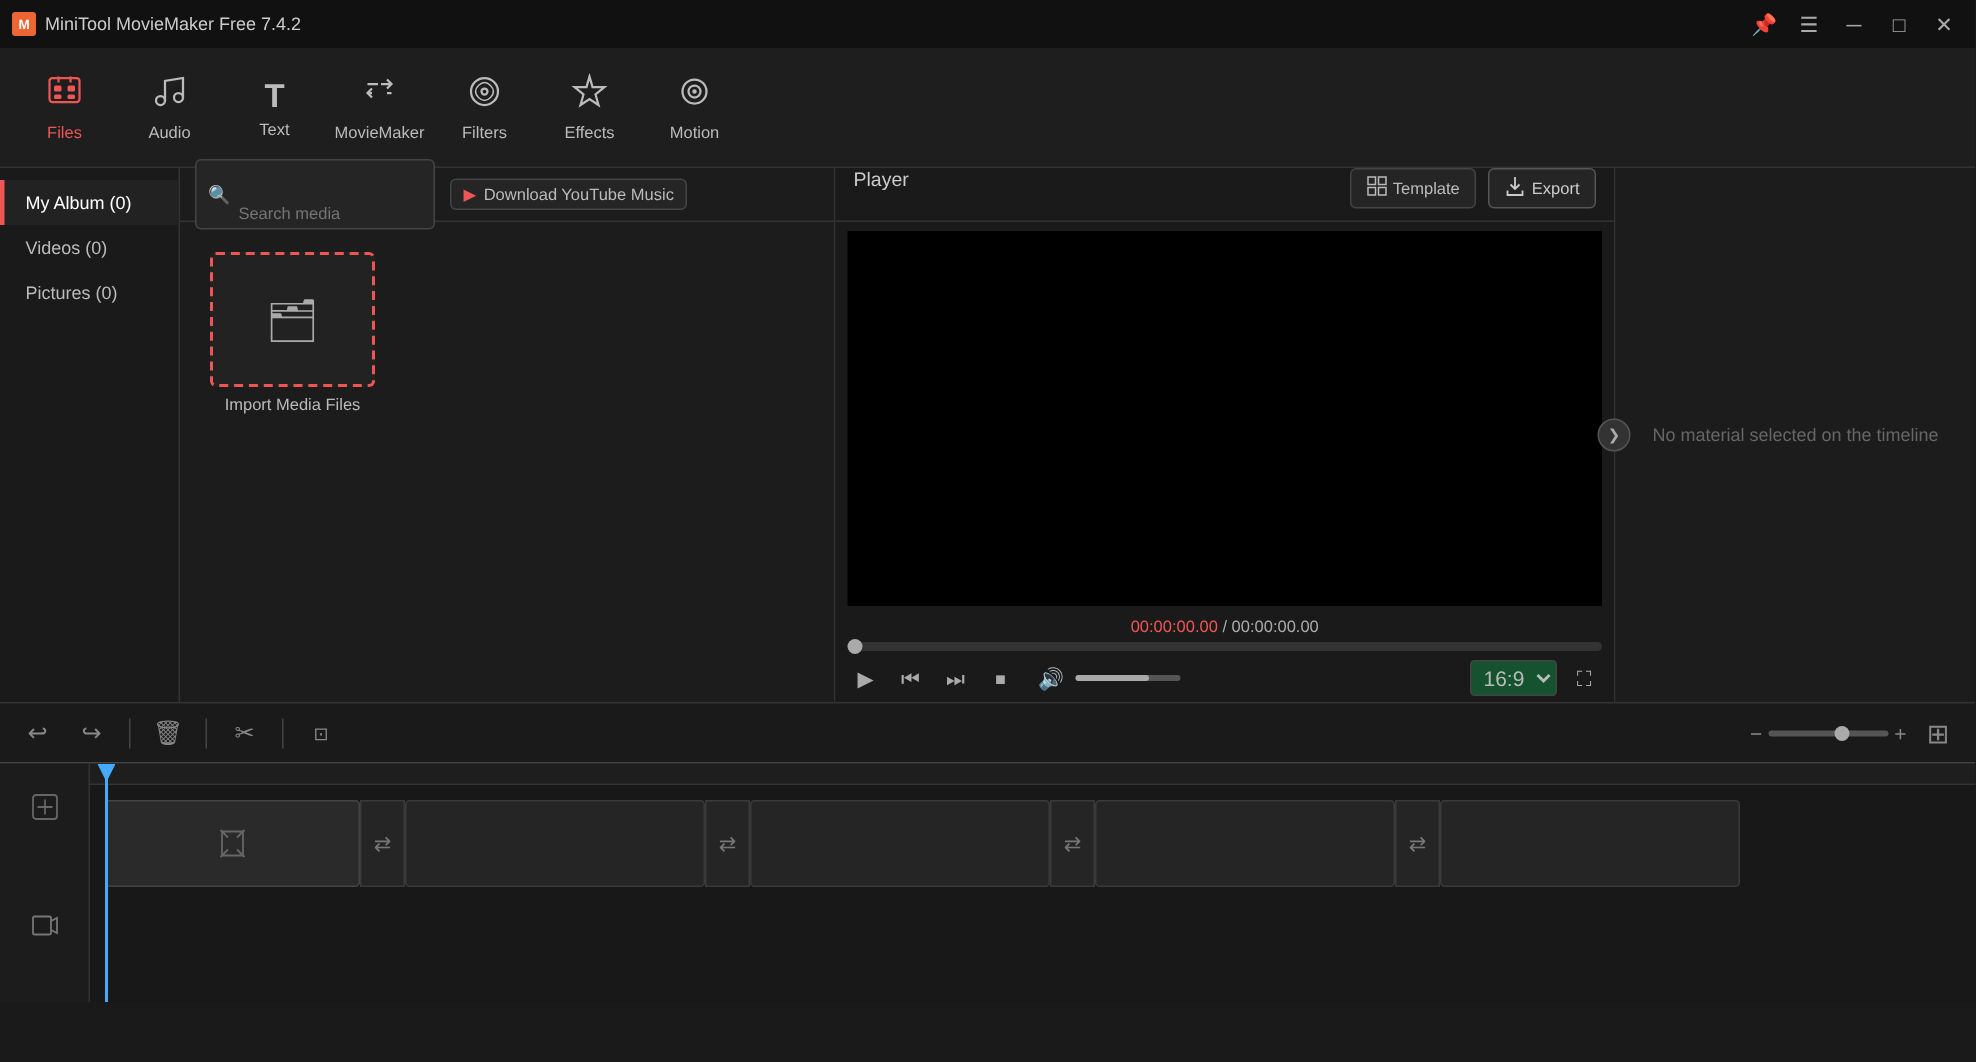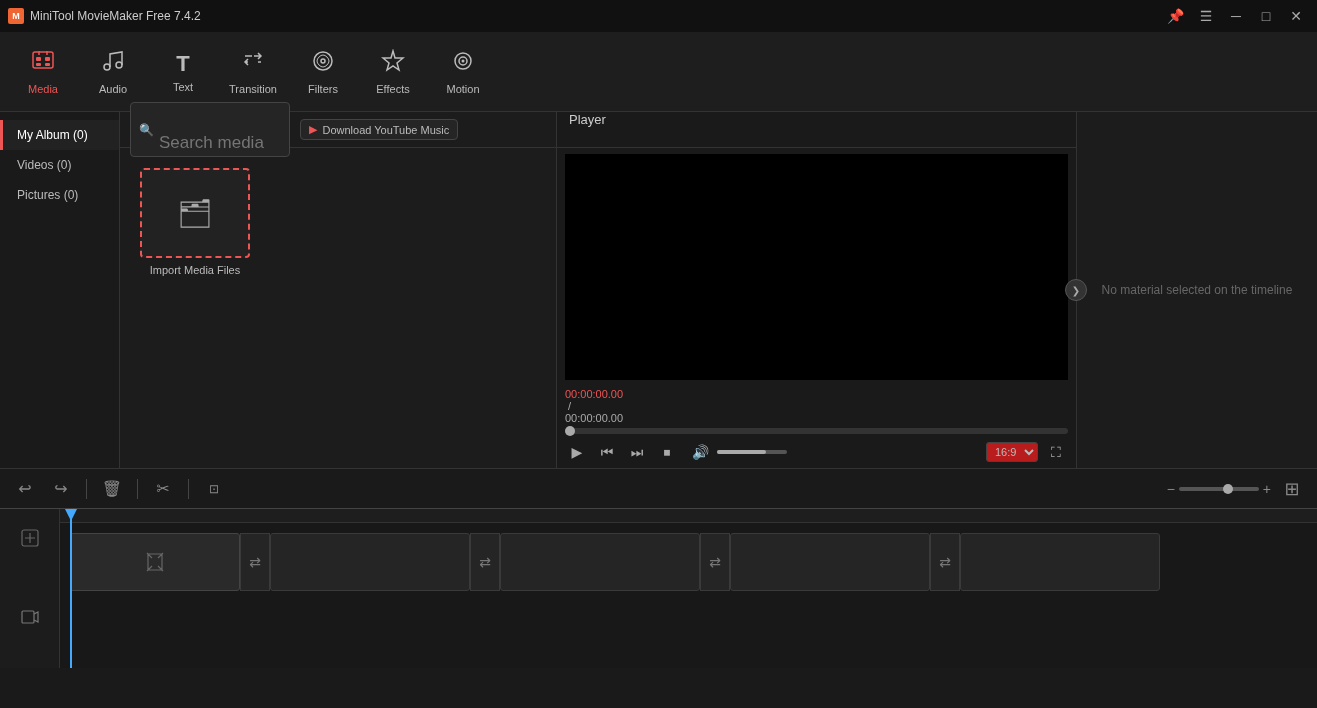--- a/index.html
+++ b/index.html
@@ -92,21 +92,21 @@
       border-radius: 4px;
       padding: 3px 8px;
       flex: 1;
       max-width: 160px;
     }
     .search-input-wrap input {
       background: transparent;
       border: none;
       outline: none;
       color: #bbb;
-      font-size: 17px;
+      font-size: 11px;
       width: 100%;
       margin-top: 27px;
     }
     .yt-download-btn {
       display: flex;
       align-items: center;
       gap: 5px;
       color: #bbb;
       cursor: pointer;
       font-size: 11px;
@@ -185,25 +185,24 @@
     }
     .progress-thumb {
       width: 10px; height: 10px;
       background: #aaa;
       border-radius: 50%;
       position: absolute;
       top: -2px; left: 0;
     }
     .time-display {
       display: flex;
-      justify-content: flex-start;
+      justify-content: center;
       font-size: 11px;
       color: #aaa;
       margin-bottom: 4px;
-      flex-direction: column;
     }
     .time-display .current-time { color: #e55; }
     .control-buttons {
       display: flex;
       align-items: center;
       gap: 6px;
     }
     .ctrl-btn {
       cursor: pointer;
       color: #aaa;
@@ -215,25 +214,25 @@
     .volume-wrap {
       display: flex; align-items: center; gap: 4px; margin-left: 4px;
     }
     .volume-slider {
       width: 70px; height: 4px; background: #555; border-radius: 2px;
       position: relative;
     }
     .volume-fill { width: 70%; height: 100%; background: #aaa; border-radius: 2px; }
     .aspect-selector {
       margin-left: auto;
-      background: #b91c1c;
+      background: #14532d;
       border: 1px solid #444;
       border-radius: 3px;
       color: #bbb;
-      font-size: 11px;
+      font-size: 14px;
       padding: 2px 4px;
       cursor: pointer;
     }
     .fullscreen-btn {
       width: 24px; height: 24px;
       display: flex; align-items: center; justify-content: center;
       cursor: pointer; color: #aaa; font-size: 14px;
     }
 
     
@@ -411,21 +410,21 @@
     <div class="tb-icon">
       <svg width="24" height="24" viewBox="0 0 24 24" fill="none">
         <rect x="2" y="3" width="20" height="16" rx="2" stroke="#e55" stroke-width="1.5" fill="none"></rect>
         <path d="M8 2v4M16 2v4" stroke="#e55" stroke-width="1.5"></path>
         <rect x="5" y="8" width="5" height="4" rx="1" fill="#e55"></rect>
         <rect x="14" y="8" width="5" height="4" rx="1" fill="#e55"></rect>
         <rect x="5" y="14" width="5" height="3" rx="1" fill="#e55"></rect>
         <rect x="14" y="14" width="5" height="3" rx="1" fill="#e55"></rect>
       </svg>
     </div>
-    <span>Media</span>
+    <span>Files</span>
   </div>
   <div class="toolbar-item">
     <div class="tb-icon">
       <svg width="24" height="24" viewBox="0 0 24 24" fill="none">
         <path d="M9 18V5l12-2v13" stroke="#bbb" stroke-width="1.5" fill="none"></path>
         <circle cx="6" cy="18" r="3" stroke="#bbb" stroke-width="1.5" fill="none"></circle>
         <circle cx="18" cy="16" r="3" stroke="#bbb" stroke-width="1.5" fill="none"></circle>
       </svg>
     </div>
     <span>Audio</span>
@@ -433,21 +432,21 @@
   <div class="toolbar-item">
     <div class="tb-icon" style="font-size:22px; font-weight:bold; color:#bbb;">T</div>
     <span>Text</span>
   </div>
   <div class="toolbar-item">
     <div class="tb-icon">
       <svg width="24" height="24" viewBox="0 0 24 24" fill="none">
         <path d="M4 7h7M13 7h7M17 4l3 3-3 3M7 13H4M17 13h3M7 10l-3 3 3 3" stroke="#bbb" stroke-width="1.5"></path>
       </svg>
     </div>
-    <span>Transition</span>
+    <span>MovieMaker</span>
   </div>
   <div class="toolbar-item">
     <div class="tb-icon">
       <svg width="24" height="24" viewBox="0 0 24 24" fill="none">
         <circle cx="12" cy="12" r="9" stroke="#bbb" stroke-width="1.5" fill="none"></circle>
         <path d="M8 8 Q12 4 16 8 Q20 12 16 16 Q12 20 8 16 Q4 12 8 8Z" stroke="#bbb" stroke-width="1" fill="none"></path>
         <circle cx="12" cy="12" r="2" stroke="#bbb" stroke-width="1.5" fill="none"></circle>
       </svg>
     </div>
     <span>Filters</span>
@@ -497,20 +496,42 @@
           <span class="folder-icon">🗂</span>
         </div>
         <div class="import-label">Import Media Files</div>
       </div>
     </div>
   </div>
 
   <div id="player-panel">
     <div id="player-header">
       <span class="player-label">Player</span>
+      <div class="player-actions">
+        <div class="template-btn">
+          <span>
+            <svg width="14" height="14" viewBox="0 0 14 14" fill="none">
+              <rect x="1" y="1" width="5" height="5" stroke="#bbb" stroke-width="1" fill="none"></rect>
+              <rect x="8" y="1" width="5" height="5" stroke="#bbb" stroke-width="1" fill="none"></rect>
+              <rect x="1" y="8" width="5" height="5" stroke="#bbb" stroke-width="1" fill="none"></rect>
+              <rect x="8" y="8" width="5" height="5" stroke="#bbb" stroke-width="1" fill="none"></rect>
+            </svg>
+          </span>
+          <span>Template</span>
+        </div>
+        <div class="export-btn">
+          <span>
+            <svg width="14" height="14" viewBox="0 0 14 14" fill="none">
+              <path d="M7 1v8M4 6l3 3 3-3" stroke="#ccc" stroke-width="1.2"></path>
+              <path d="M2 10v3h10v-3" stroke="#ccc" stroke-width="1.2" fill="none"></path>
+            </svg>
+          </span>
+          <span>Export</span>
+        </div>
+      </div>
     </div>
     <div id="video-screen" style="flex:1; background:#000; margin:6px 8px 4px 8px;"></div>
     <div id="player-controls">
       <div class="time-display">
         <span class="current-time">00:00:00.00</span>
         <span>&nbsp;/&nbsp;</span>
         <span>00:00:00.00</span>
       </div>
       <div class="progress-bar-wrap">
         <div class="progress-thumb"></div>

